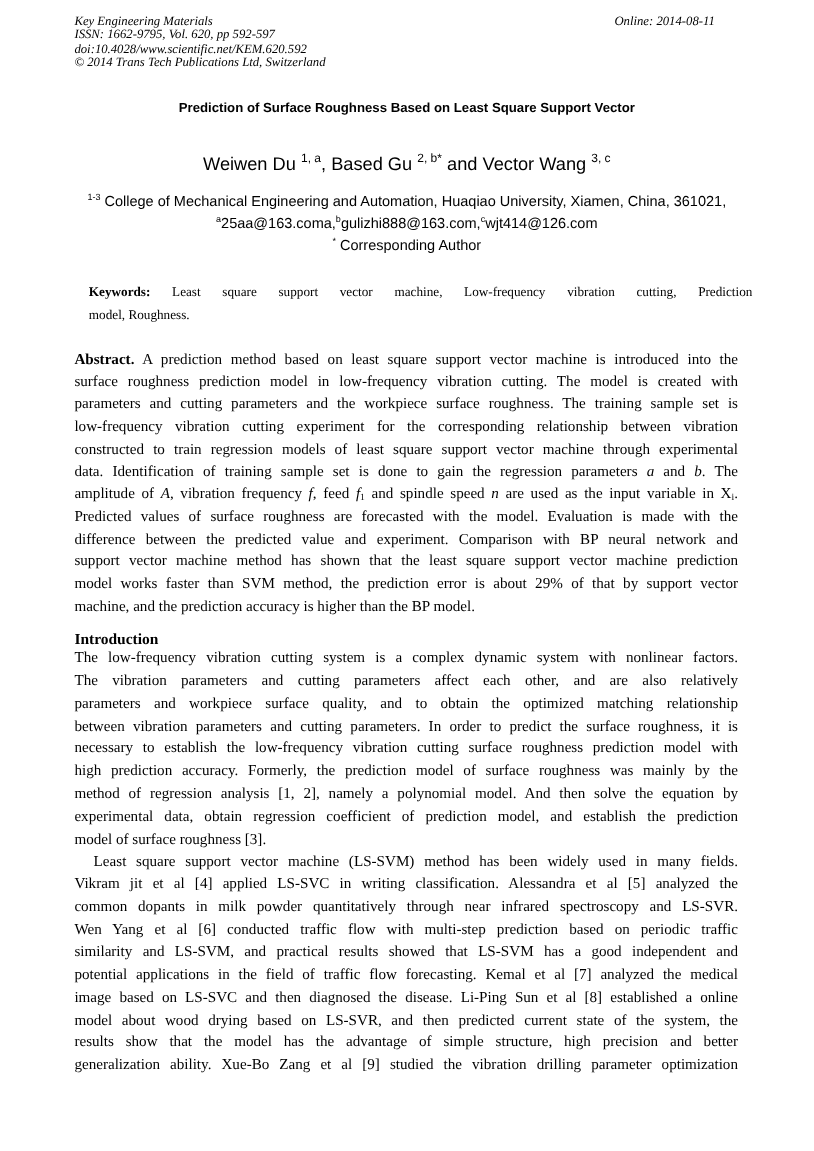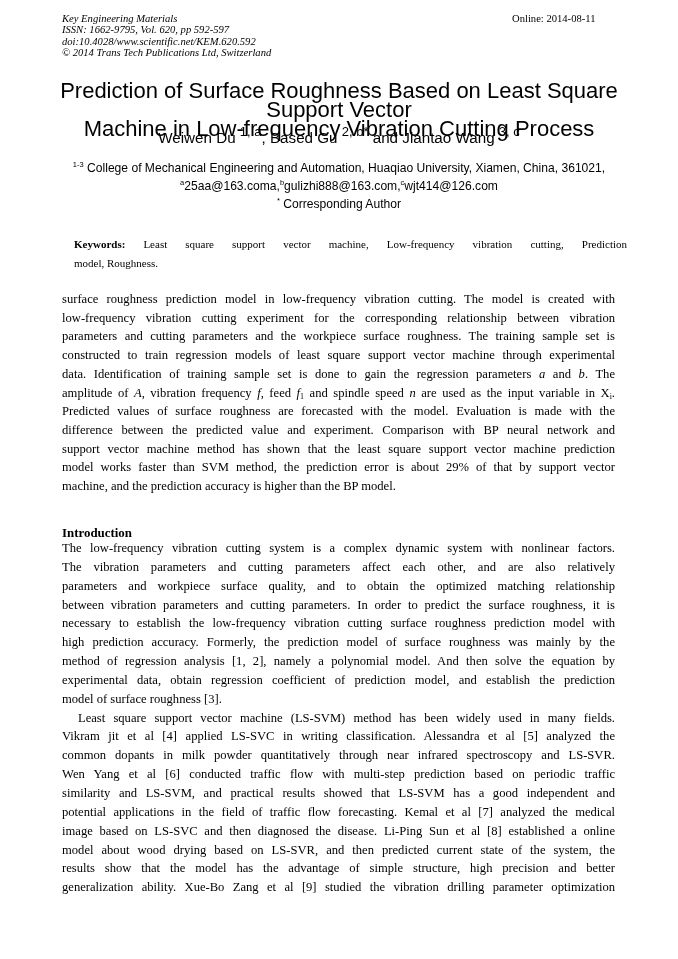--- a/index.html
+++ b/index.html
@@ -1,22 +1,22 @@
 <!DOCTYPE html>
 <html><head>
 <meta charset="utf-8">
 <style>
   html, body { margin: 0; padding: 0; background: #ffffff; }
   body { width: 678px; height: 959px; position: relative; overflow: hidden; color: #000; }
   .page { position: absolute; left: 0; top: 0; width: 678px; height: 959px; }
   .hdr { position: absolute; left: 62px; top: 13px; font-family: "Liberation Serif", serif; font-style: italic; font-size: 10.6px; line-height: 11.4px; }
-  .hdr-right { position: absolute; left: 512px; top: 13px; font-family: "Liberation Serif", serif; font-size: 10.6px; line-height: 11.4px; }
-  .title { position: absolute; left: 50px; width: 578px; top: 81px; text-align: center; font-family: "Liberation Sans", sans-serif; font-weight: normal; font-size: 22px; line-height: 19px; }
+  .hdr-right { position: absolute; left: 512px; top: 13px; font-family: "Liberation Serif", serif; font-style: italic; font-size: 10.6px; line-height: 11.4px; }
+  .title { position: absolute; left: 50px; width: 578px; top: 81px; text-align: center; font-family: "Liberation Sans", sans-serif; font-weight: bold; font-size: 11px; line-height: 19px; }
   .authors { position: absolute; left: 50px; width: 578px; top: 129px; text-align: center; font-family: "Liberation Sans", sans-serif; font-size: 15.2px; line-height: 18px; }
-  .authors sup { font-size: 13px; vertical-align: 7px; line-height: 0; }
+  .authors sup { font-size: 10px; vertical-align: 7px; line-height: 0; }
   .affil { position: absolute; left: 50px; width: 578px; top: 159px; text-align: center; font-family: "Liberation Sans", sans-serif; font-size: 12.1px; line-height: 18px; }
   .affil sup { font-size: 7.5px; vertical-align: 5px; line-height: 0; }
   .kw { position: absolute; left: 74px; width: 553px; top: 235px; font-family: Liberation Serif, serif; font-size: 11px; line-height: 18.6px; text-align: justify; }
   .kw b { font-weight: bold; }
   .abs { position: absolute; left: 62px; width: 553px; top: 290px; font-family: "Liberation Serif", serif; font-size: 12.6px; line-height: 18.7px; text-align: justify; }
   .abs b { font-weight: bold; }
   .sec { position: absolute; left: 62px; top: 524px; font-family: "Liberation Serif", serif; font-weight: bold; font-size: 12.9px; line-height: 18px; }
   .intro { position: absolute; left: 62px; width: 553px; top: 539px; font-family: "Liberation Serif", serif; font-size: 12.6px; line-height: 18.85px; text-align: justify; }
   .intro p { margin: 0; }
   .line { display: block; text-align: justify; text-align-last: justify; white-space: nowrap; }
@@ -32,40 +32,40 @@
   <div class="hdr">
     <div>Key Engineering Materials</div>
     <div>ISSN: 1662-9795, Vol. 620, pp 592-597</div>
     <div>doi:10.4028/www.scientific.net/KEM.620.592</div>
     <div>© 2014 Trans Tech Publications Ltd, Switzerland</div>
   </div>
   <div class="hdr-right">Online: 2014-08-11</div>
 
   <div class="title">
     <div>Prediction of Surface Roughness Based on Least Square Support Vector</div>
-    <div>Machine in Low-frequency Vibration Cutting Process</div>
   </div>
 
-  <div class="authors"><span>Weiwen Du</span>&nbsp;<sup>1, a</sup><span>, </span><span>Based Gu</span>&nbsp;<sup>2, b*</sup><span> and </span><span>Jiantao Wang</span>&nbsp;<sup>3, c</sup></div>
+  <div class="authors"><span>Weiwen Du</span>&nbsp;<sup>1, a</sup><span>, </span><span>Based Gu</span>&nbsp;<sup>2, b*</sup><span> and </span><span>Vector Wang</span>&nbsp;<sup>3, c</sup></div>
 
   <div class="affil">
     <div><sup>1-3</sup><span> College of Mechanical Engineering and Automation, Huaqiao University, Xiamen, China, 361021,</span></div>
     <div><sup>a</sup><span>25aa@163.coma,</span><sup>b</sup><span>gulizhi888@163.com,</span><sup>c</sup><span>wjt414@126.com</span></div>
     <div><sup>*</sup><span> Corresponding Author</span></div>
   </div>
 
   <div class="kw">
     <span class="line"><b>Keywords:</b><span> Least square support vector machine, Low-frequency vibration cutting, Prediction</span></span>
     <span class="line last">model, Roughness.</span>
   </div>
 
   <div class="abs">
+    <span class="line"><b>Abstract.</b><span> A prediction method based on least square support vector machine is introduced into the</span></span>
     <span class="line">surface roughness prediction model in low-frequency vibration cutting. The model is created with</span>
+    <span class="line">parameters and cutting parameters and the workpiece surface roughness. The training sample set is</span>
     <span class="line">low-frequency vibration cutting experiment for the corresponding relationship between vibration</span>
-    <span class="line">parameters and cutting parameters and the workpiece surface roughness. The training sample set is</span>
     <span class="line">constructed to train regression models of least square support vector machine through experimental</span>
     <span class="line"><span>data. Identification of training sample set is done to gain the regression parameters </span><i>a</i><span> and </span><i>b</i><span>. The</span></span>
     <span class="line"><span>amplitude of </span><i>A</i><span>, vibration frequency </span><i>f</i><span>, feed </span><i>f</i><sub>1</sub><span> and spindle speed </span><i>n</i><span> are used as the input variable in X</span><sub>i</sub><span>.</span></span>
     <span class="line">Predicted values of surface roughness are forecasted with the model. Evaluation is made with the</span>
     <span class="line">difference between the predicted value and experiment. Comparison with BP neural network and</span>
     <span class="line">support vector machine method has shown that the least square support vector machine prediction</span>
     <span class="line">model works faster than SVM method, the prediction error is about 29% of that by support vector</span>
     <span class="line last">machine, and the prediction accuracy is higher than the BP model.</span>
   </div>
 

